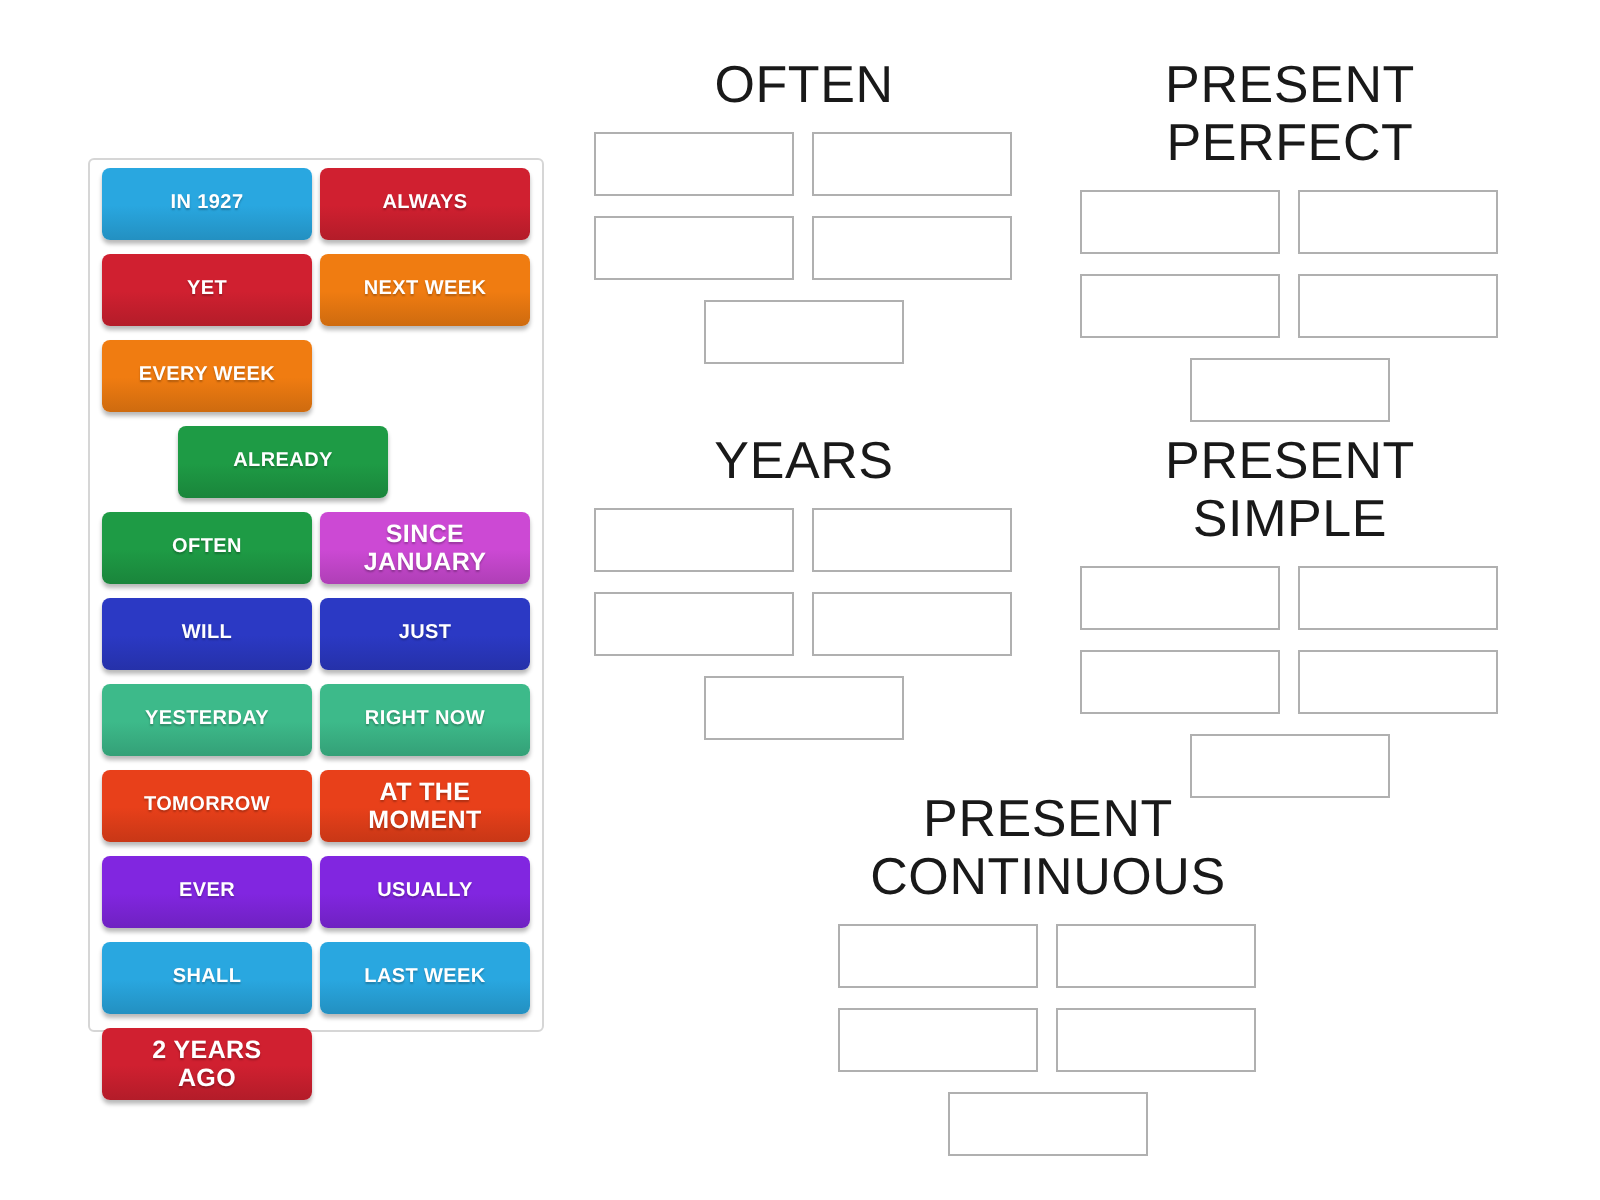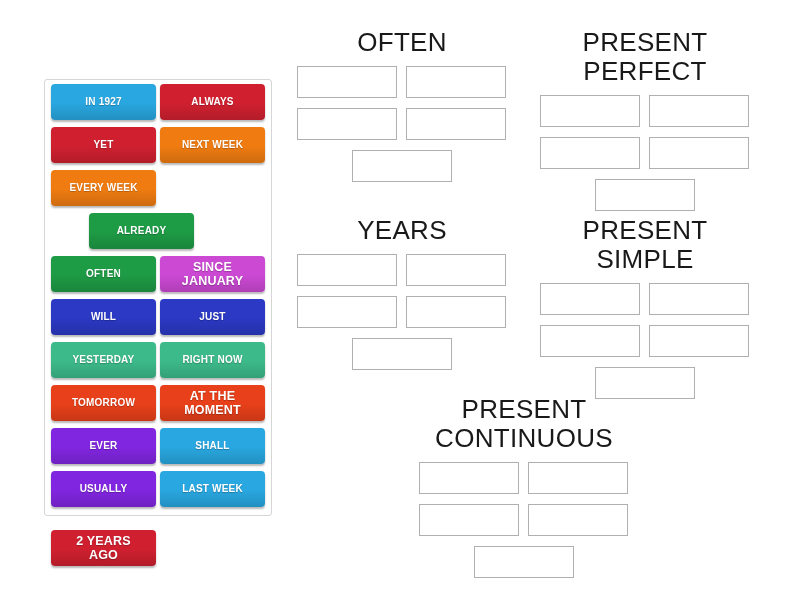--- a/index.html
+++ b/index.html
@@ -143,30 +143,30 @@
       <div class="tile" style="background: linear-gradient(rgb(232, 64, 26) 0%, rgb(232, 64, 26) 52%, rgb(200, 55, 22) 100%);">
         <span class="tile-text">TOMORROW</span>
       </div>
       <div class="tile two-line" style="background: linear-gradient(rgb(232, 64, 26) 0%, rgb(232, 64, 26) 52%, rgb(200, 55, 22) 100%); text-align: center;">
         <span class="tile-text">AT THE
 MOMENT</span>
       </div>
       <div class="tile" style="background: linear-gradient(rgb(129, 38, 224) 0%, rgb(129, 38, 224) 52%, rgb(111, 33, 193) 100%);">
         <span class="tile-text">EVER</span>
       </div>
+      <div class="tile" style="background: linear-gradient(rgb(129, 38, 224) 0%, rgb(129, 38, 224) 52%, rgb(111, 33, 193) 100%);">
+        <span class="tile-text">USUALLY</span>
+      </div>
       <div class="tile" style="background: linear-gradient(rgb(41, 167, 224) 0%, rgb(41, 167, 224) 52%, rgb(35, 144, 193) 100%);">
         <span class="tile-text">SHALL</span>
       </div>
-      <div class="tile" style="background: linear-gradient(rgb(129, 38, 224) 0%, rgb(129, 38, 224) 52%, rgb(111, 33, 193) 100%);">
-        <span class="tile-text">USUALLY</span>
-      </div>
       <div class="tile" style="background: linear-gradient(rgb(41, 167, 224) 0%, rgb(41, 167, 224) 52%, rgb(35, 144, 193) 100%);">
         <span class="tile-text">LAST WEEK</span>
       </div>
-      <div class="tile two-line" style="background: linear-gradient(rgb(208, 32, 48) 0%, rgb(208, 32, 48) 52%, rgb(179, 28, 41) 100%); margin-top: 16px;">
+      <div class="tile two-line" style="background: linear-gradient(rgb(208, 32, 48) 0%, rgb(208, 32, 48) 52%, rgb(179, 28, 41) 100%);">
         <span class="tile-text">2 YEARS
 AGO</span>
       </div>
     </div>
 </div>
 
 <div class="group" id="group-past">
   <div class="group-title">OFTEN</div>
   <div class="zone-rows">
     <div class="zone-row">

